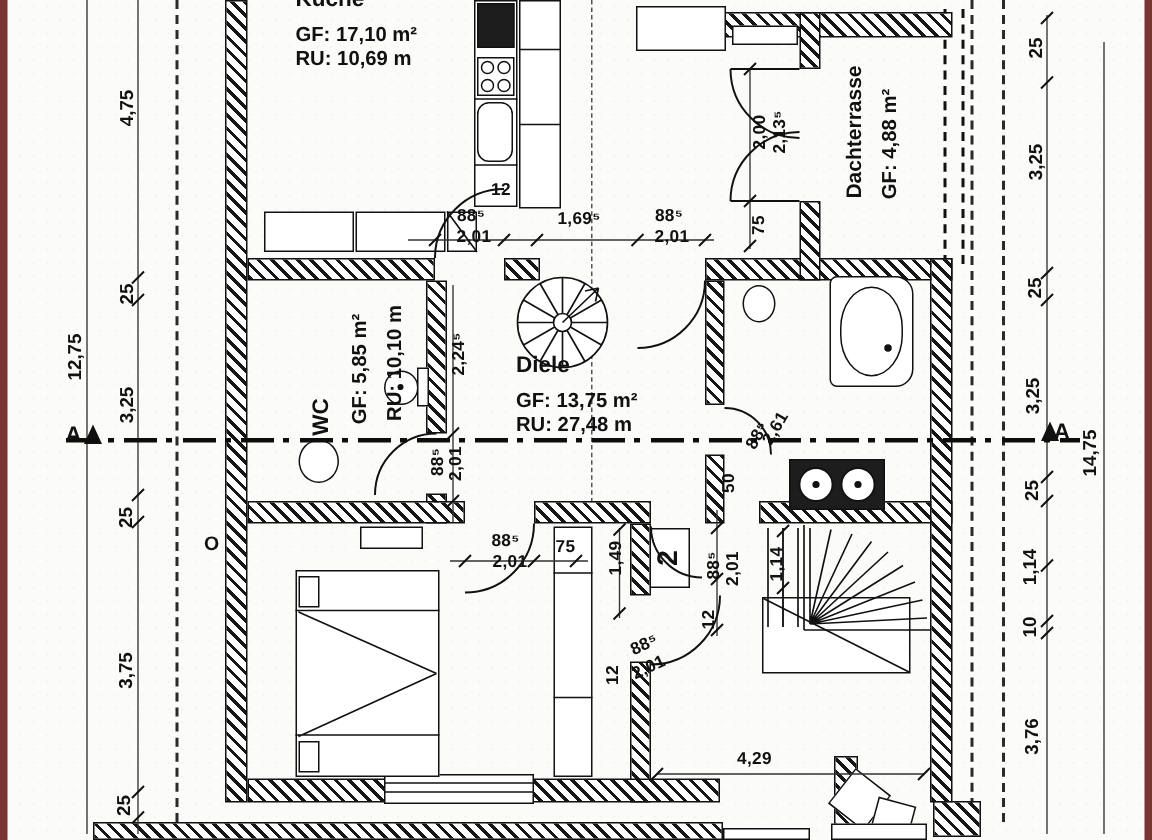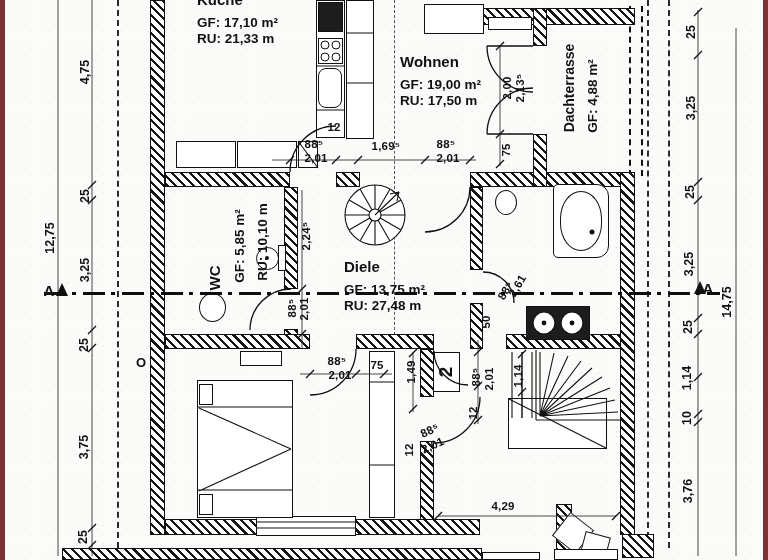--- a/index.html
+++ b/index.html
@@ -176,28 +176,23 @@
       <polygon points="56,296 62,283 68,296"></polygon>
       <polygon points="694,294 700,281 706,294"></polygon>
     </g>
   </svg>
 
   <div class="sectline" style="left:44px;top:292px;width:676px"></div>
 
   <div class="roomblock" style="left:197px;top:-9px">
     <div class="rname">Küche</div>
     <div class="rline">GF: 17,10 m²</div>
-    <div class="rline">RU: 21,33 m</div>
+    <div class="rline">RU: 10,69 m</div>
   </div>
-  <div class="roomblock" style="left:400px;top:53px">
-    <div class="rname">Wohnen</div>
-    <div class="rline">GF: 19,00 m²</div>
-    <div class="rline">RU: 17,50 m</div>
-  </div>
-  <div class="roomblock" style="left:344px;top:258px">
+  <div class="roomblock" style="left:344px;top:235px">
     <div class="rname">Diele</div>
     <div class="rline">GF: 13,75 m²</div>
     <div class="rline">RU: 27,48 m</div>
   </div>
 
   <span class="lbl rot" style="left:214px;top:278px;font-size:15px">WC</span>
   <span class="lbl rot" style="left:240px;top:246px;font-size:13.5px">GF: 5,85 m²</span>
   <span class="lbl rot" style="left:263px;top:242px;font-size:13.5px">RU: 10,10 m</span>
   <span class="lbl rot" style="left:569px;top:88px;font-size:14px">Dachterrasse</span>
   <span class="lbl rot" style="left:593px;top:96px;font-size:13.5px">GF:  4,88 m²</span>

